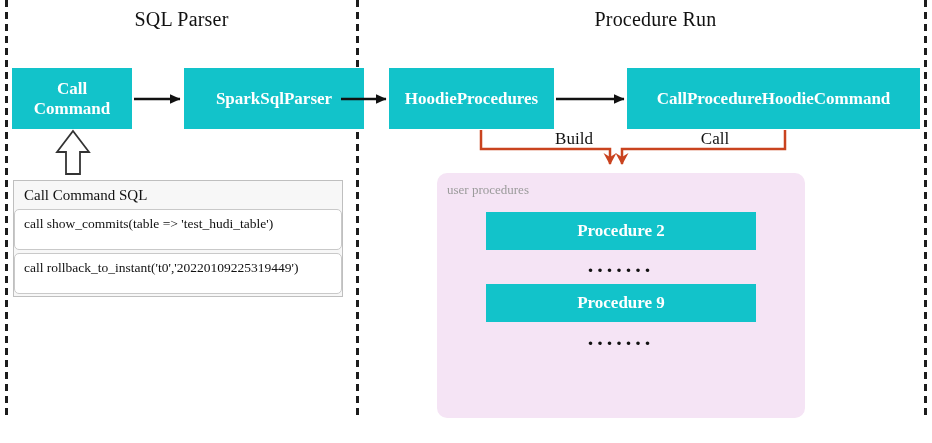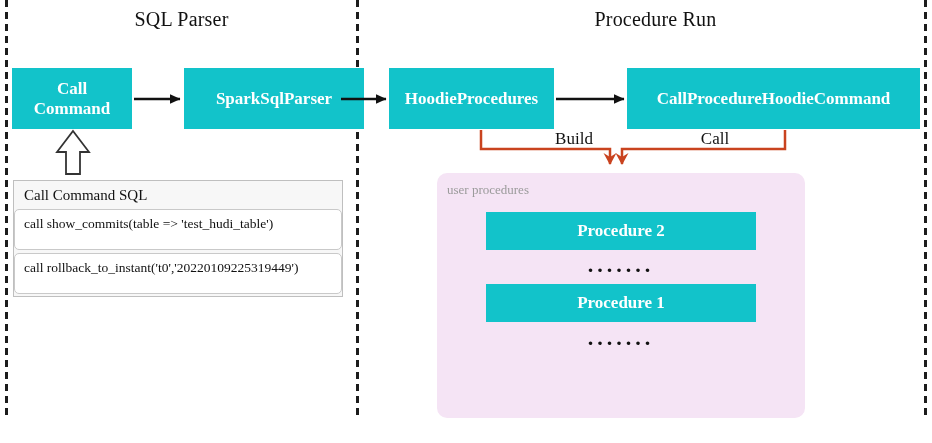--- a/index.html
+++ b/index.html
@@ -113,17 +113,17 @@
   <div class="sqlbox">
     <div class="sql-header">Call Command SQL</div>
     <div class="sql-row">call show_commits(table =&gt; 'test_hudi_table')</div>
     <div class="sql-row" style="margin-bottom:0">call rollback_to_instant('t0','20220109225319449')</div>
   </div>
 
   <div class="panel">
     <div class="panel-label">user procedures</div>
     <div class="proc" style="top:39px">Procedure 2</div>
     <div class="dots" style="top:86px">.......</div>
-    <div class="proc" style="top:111px">Procedure 1</div>
+    <div class="proc" style="top:111px">Procedure 9</div>
     <div class="dots" style="top:159px">.......</div>
   </div>
 
 </div>
 
 </body></html>

